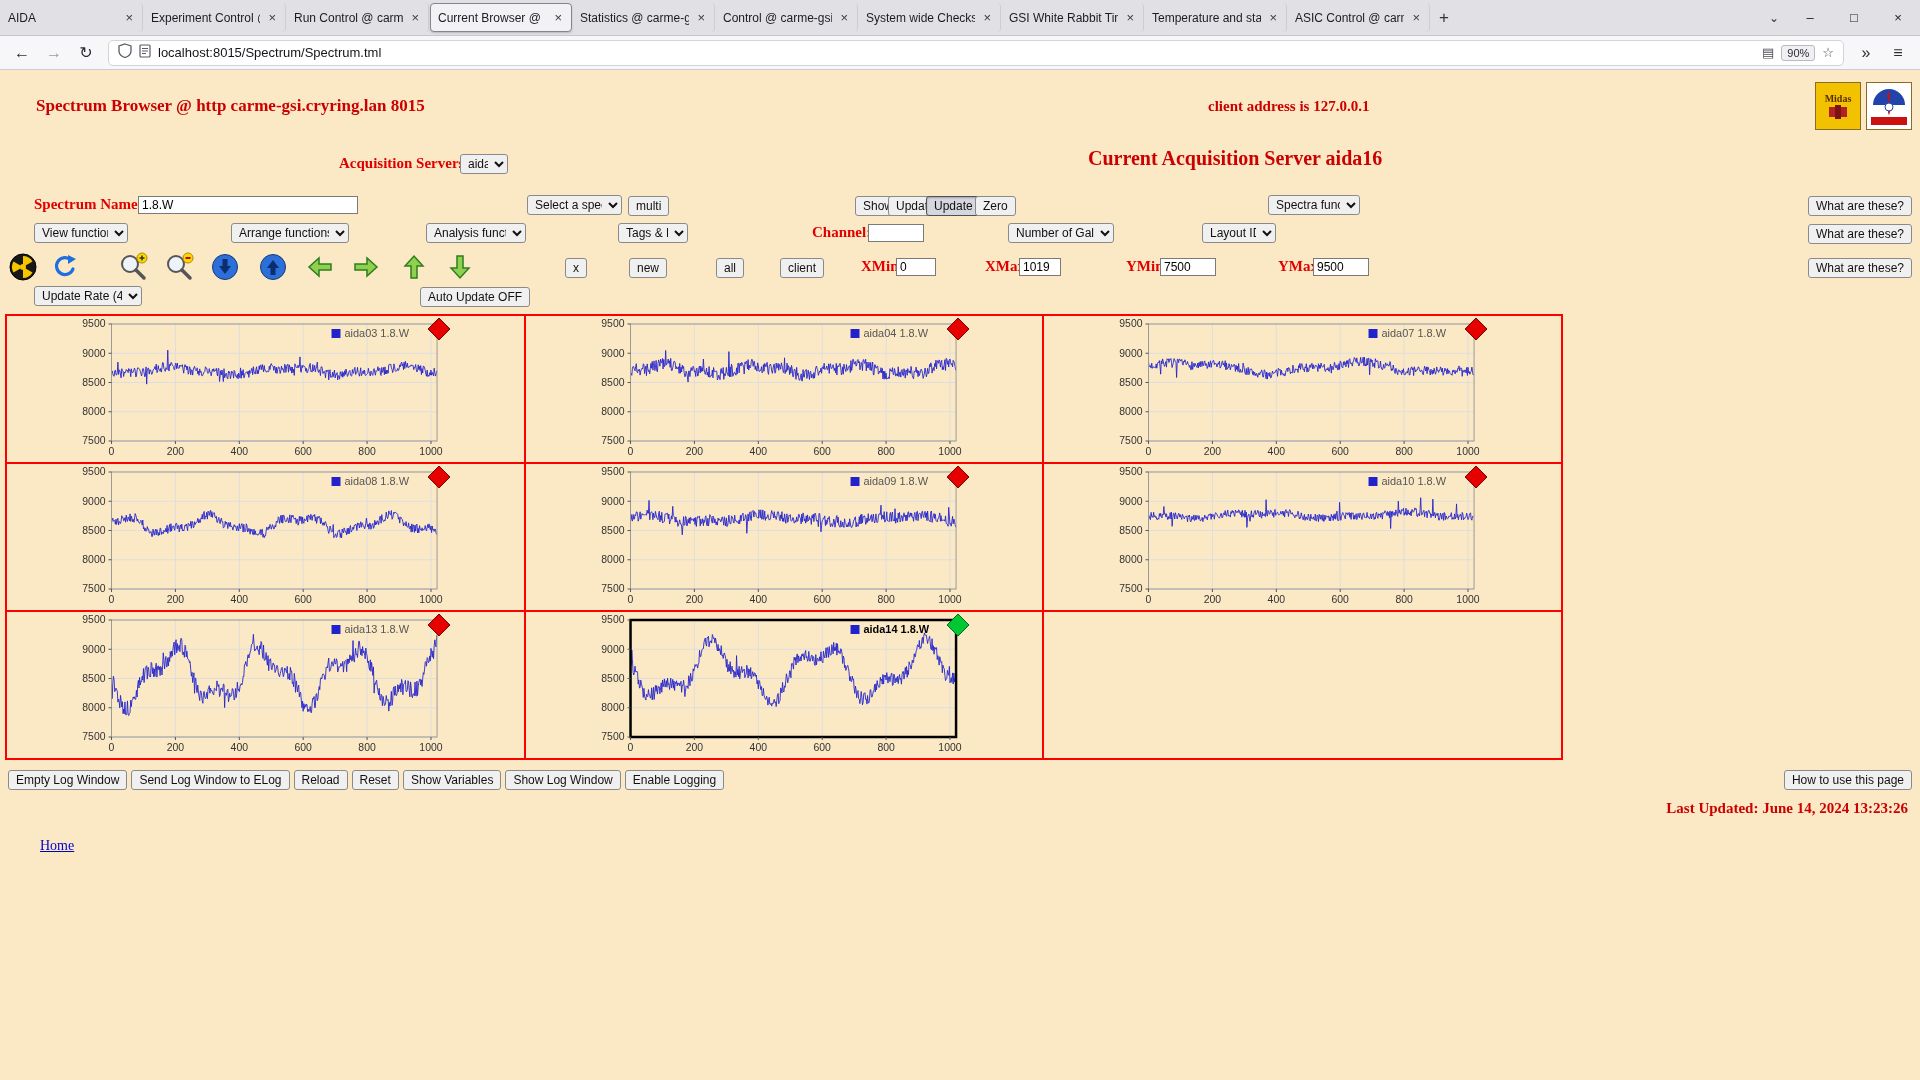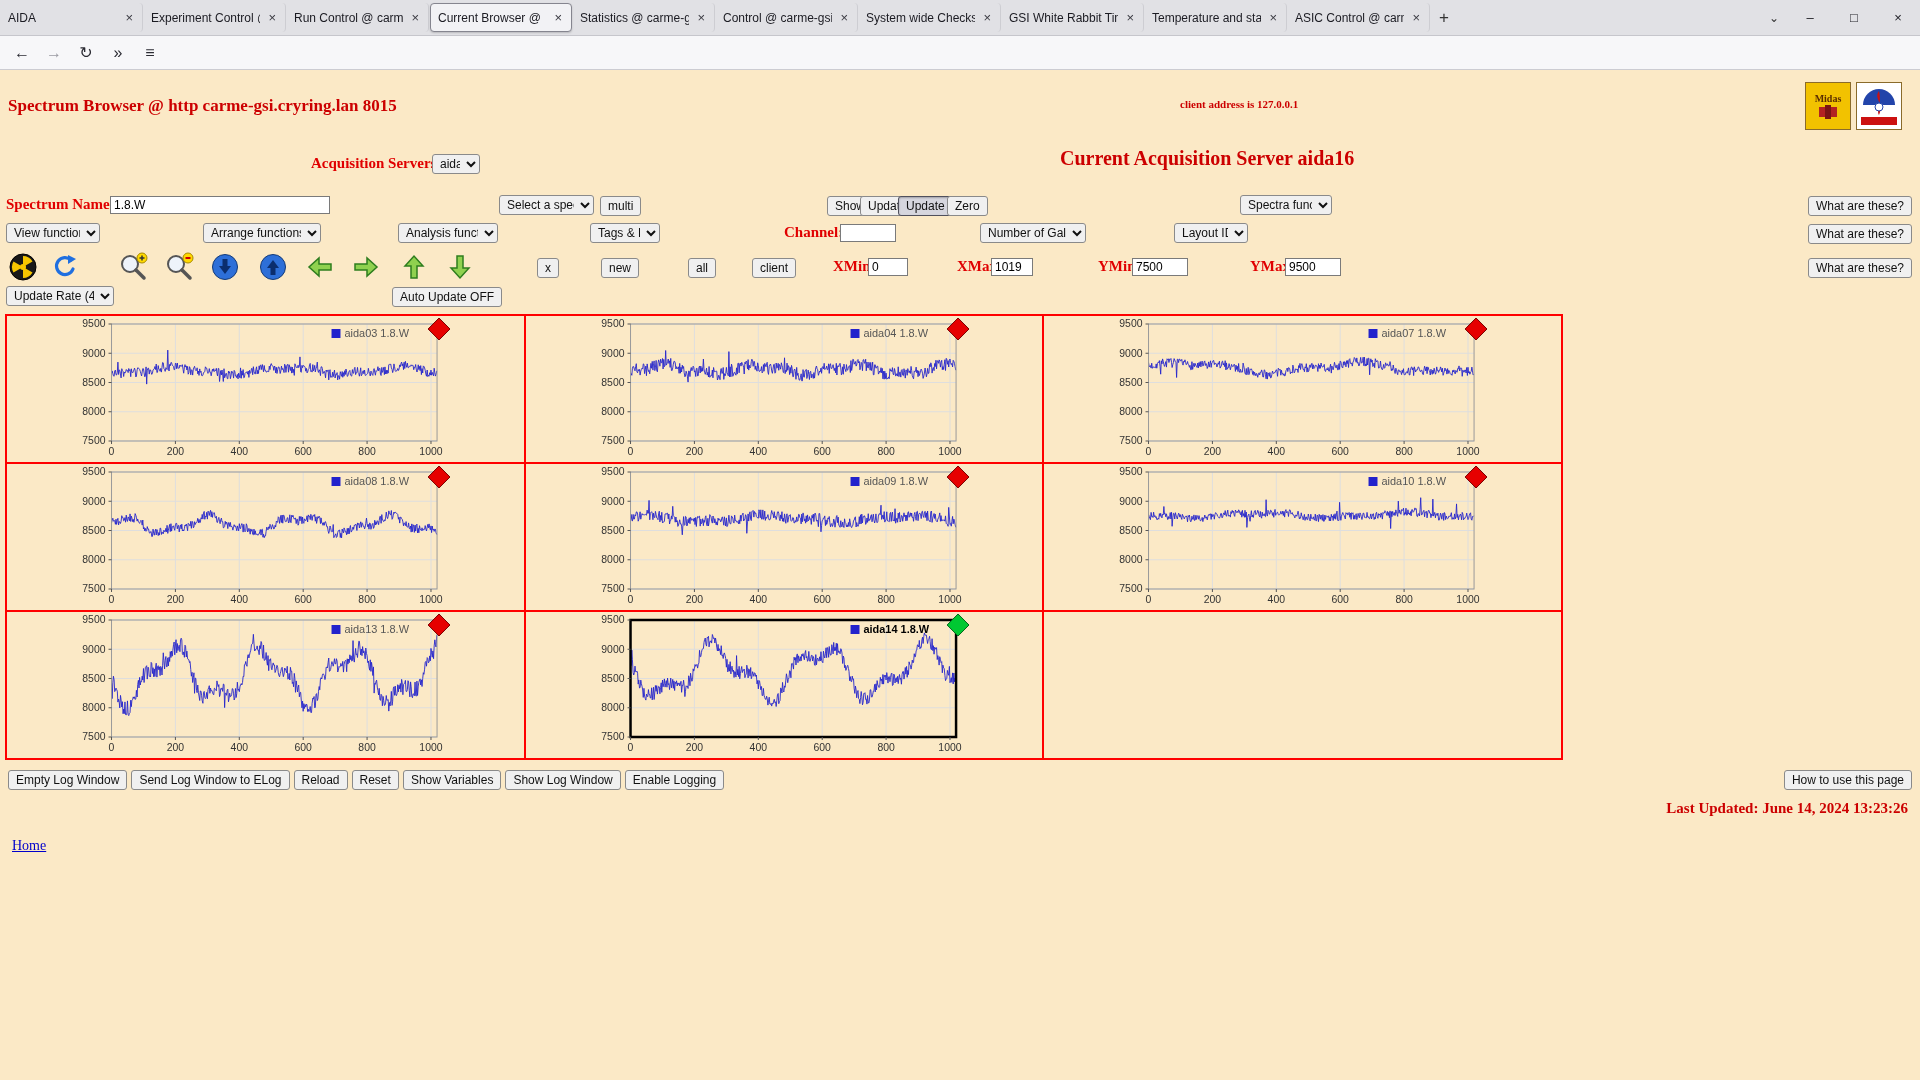--- a/index.html
+++ b/index.html
@@ -22,21 +22,21 @@
   .nav-icon { width:28px; height:26px; display:flex; align-items:center; justify-content:center; font-size:16px; color:#2b2b33; border-radius:4px; }
   .nav-icon.disabled { color:#9a9aa2; }
   .urlbar { flex:1; height:26px; background:#ffffff; border:1px solid #d4d4da; border-radius:5px;
             display:flex; align-items:center; gap:7px; padding:0 9px; margin:0 4px; }
   .url-text { font-size:13px; color:#15141a; flex:1; }
   .zoom-pill { font-size:11px; color:#2b2b33; border:1px solid #b9b9c0; border-radius:3px; padding:1px 5px; background:#f0f0f4; }
   .url-right-icon { font-size:13px; color:#4a4a55; }
 
   
   .page { position:relative; height:1010px; background:#fbe9c6; font-family:"Liberation Serif",serif; }
-  .abs { position:absolute; }
+  .abs { position:absolute;margin-left:28px; }
   .red-title { color:#cc0000; font-weight:bold; font-size:17px; }
   .red-label { color:#e00000; font-weight:bold; font-size:15px; font-family:"Liberation Serif",serif; }
   .home-link { color:#0000cc; text-decoration:underline; font-size:14px; cursor:pointer; }
 
   button, .btn { font-family:"Liberation Sans",sans-serif; font-size:12px; background:#f0f0f0;
     border:1px solid #8a8a8a; border-radius:3px; padding:2px 7px; color:#111; cursor:pointer; }
   button.pressed { background:#d6d6de; border:1px solid #50505c; box-shadow:inset 0 1px 2px rgba(0,0,0,.25); }
   select { font-family:"Liberation Sans",sans-serif; font-size:12px; background:#f0f0f0;
     border:1px solid #8a8a8a; border-radius:3px; padding:1px 3px; color:#111; height:20px; }
   input[type=text] { font-family:"Liberation Sans",sans-serif; font-size:12px; border:1px solid #7a7a7a;
@@ -44,21 +44,21 @@
 
   .icon28 { position:absolute; width:30px; height:30px; display:flex; align-items:center; justify-content:center; cursor:pointer; }
 
   
   .gallery { position:absolute; left:5px; top:244px; width:1558px; border:1px solid #ff0000;
              display:grid; grid-template-columns:repeat(3,1fr); }
   .cell { height:148px; border:1px solid #ff0000; position:relative; background:#fbe9c6; }
   .cell svg { display:block; }
 
   .footer-row { position:absolute; left:0; right:0; top:700px; display:flex; gap:4px; padding:0 8px; }
-  .logos { position:absolute; right:18px; top:12px; display:flex; gap:5px;padding-left:16px; }
+  .logos { position:absolute; right:8px; top:12px; display:flex; gap:5px;padding-left:16px; }
   .logo-box { width:46px; height:48px; border:1px solid #8a6b2a; display:flex; flex-direction:column;
               align-items:center; justify-content:center; font-size:10px; font-weight:bold; }
   .logo-midas { background:#f2c200; color:#5a2d00; font-family:"Liberation Serif",serif; }
   .logo-second { background:#ffffff; padding:2px; }
 </style>
 </head>
 <body>
 
 <div class="tabbar">
   <div id="tabs-container" style="display:flex;">
@@ -109,28 +109,47 @@
     <div class="win-btn">–</div>
     <div class="win-btn">□</div>
     <div class="win-btn">×</div>
   </div>
 </div>
 
 <div class="navbar">
   <div class="nav-icon">←</div>
   <div class="nav-icon disabled">→</div>
   <div class="nav-icon">↻</div>
+  <div class="urlbar">
+    <span>
+      <svg width="14" height="15" viewBox="0 0 14 15">
+          <path d="M7 1 L13 3 V8 C13 11.5 10.5 13.5 7 14.5 C3.5 13.5 1 11.5 1 8 V3 Z" fill="none" stroke="#5b5b66" stroke-width="1.3"></path>
+        </svg>
+    </span>
+    <span>
+      <svg width="12" height="14" viewBox="0 0 12 14">
+          <rect x="1" y="1" width="10" height="12" rx="1" fill="none" stroke="#5b5b66" stroke-width="1.2"></rect>
+          <line x1="3" y1="4.5" x2="9" y2="4.5" stroke="#5b5b66"></line>
+          <line x1="3" y1="7" x2="9" y2="7" stroke="#5b5b66"></line>
+          <line x1="3" y1="9.5" x2="7" y2="9.5" stroke="#5b5b66"></line>
+        </svg>
+    </span>
+    <span class="url-text">localhost:8015/Spectrum/Spectrum.tml</span>
+    <span class="url-right-icon">▤</span>
+    <span class="zoom-pill">90%</span>
+    <span class="url-right-icon">☆</span>
+  </div>
   <div class="nav-icon">»</div>
   <div class="nav-icon">≡</div>
 </div>
 
 <div class="page">
 
   <div class="abs red-title" style="left:8px; top:26px;">Spectrum Browser @ http carme-gsi.cryring.lan 8015</div>
-  <div class="abs red-title" style="left:1180px; top:28px; font-size:11px;text-align:right;">client address is 127.0.0.1</div>
+  <div class="abs red-title" style="left:1180px; top:28px; font-size:15px;text-align:right;">client address is 127.0.0.1</div>
   <div class="logos">
     <div class="logo-box logo-midas">
       <span>Midas</span>
       <svg width="22" height="16" viewBox="0 0 22 16">
           <rect x="2" y="3" width="18" height="10" fill="#b22222"></rect>
           <rect x="8" y="1" width="6" height="14" fill="#7a1414"></rect>
         </svg>
     </div>
     <div class="logo-box logo-second">
       <svg width="40" height="42" viewBox="0 0 40 42">

